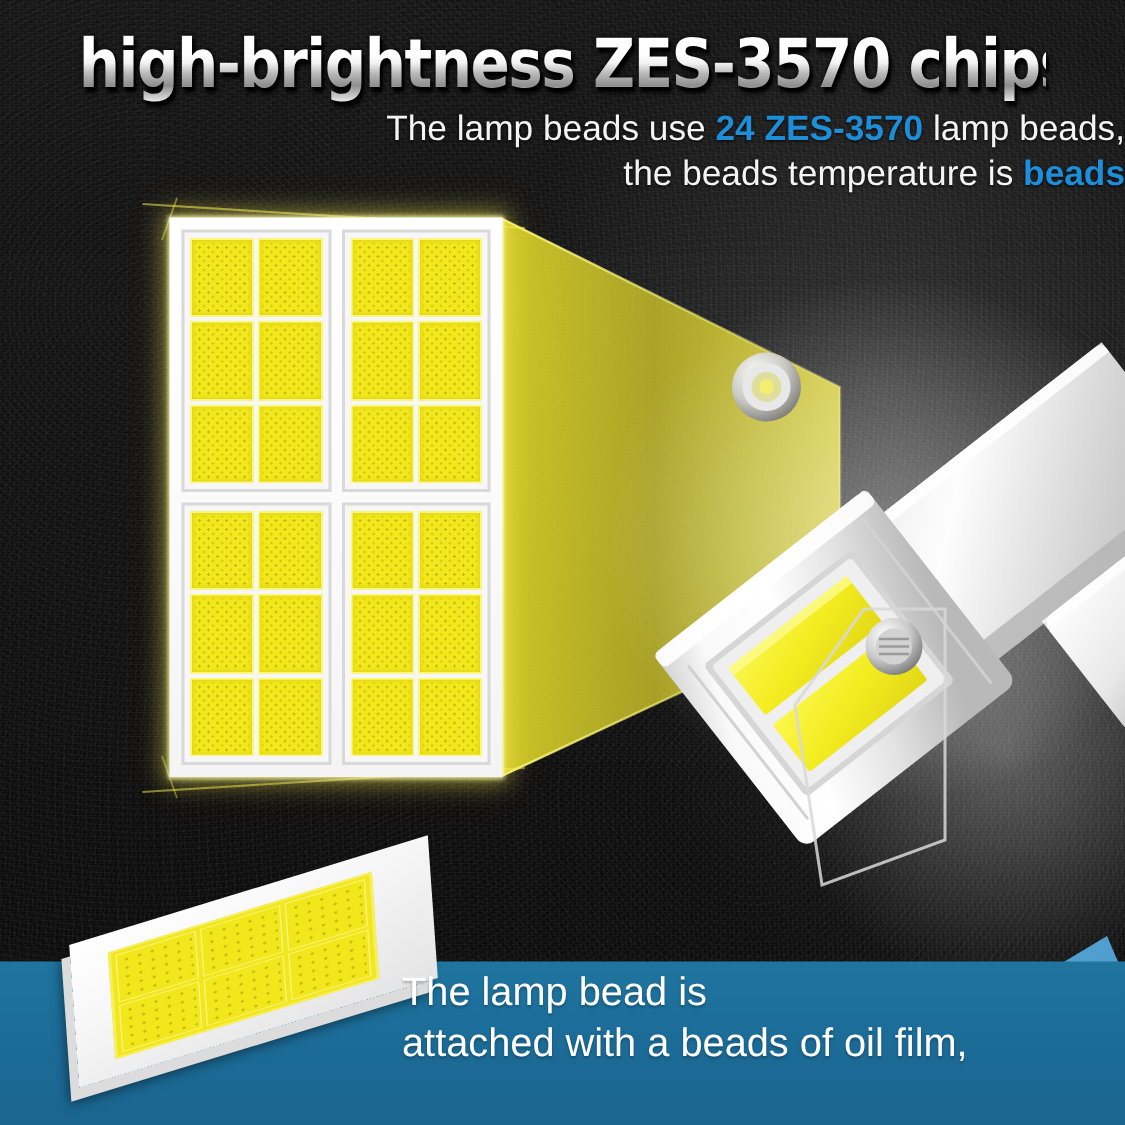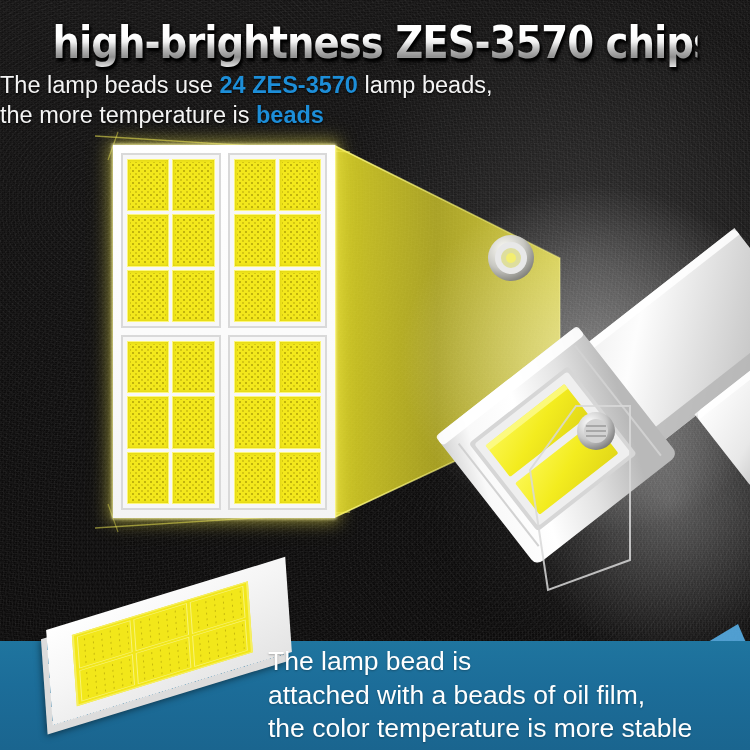--- a/index.html
+++ b/index.html
@@ -45,21 +45,21 @@
     letter-spacing:-1.2px;
     transform:scaleX(.86);
     color:#e9e9e9;
     background:linear-gradient(180deg,#ffffff 0%,#ffffff 36%,#f2f2f2 48%,#b9b9b9 62%,#8f8f8f 78%,#cfcfcf 94%,#efefef 100%);
     -webkit-background-clip:text;background-clip:text;
     -webkit-text-fill-color:transparent;
     filter:drop-shadow(2px 3px 1px rgba(0,0,0,.95)) drop-shadow(0 0 2px rgba(0,0,0,.8));
     white-space:nowrap;
   }
   .subline{
-    position:absolute;left:0;width:750px;text-align:left;
+    position:absolute;left:0;width:750px;text-align:right;
     color:#f4f4f4;font-size:23.5px;line-height:28px;font-weight:400;
     text-shadow:0 1px 2px rgba(0,0,0,.9);
     white-space:nowrap;
   }
   .subline.l1{top:71px;}
   .subline.l2{top:101px;}
   .hl{color:#1d8ed8;font-weight:700;}
 
   
   .cone{
@@ -308,21 +308,20 @@
       <div class="chip-cell"></div>
       <div class="chip-cell"></div>
       <div class="chip-cell"></div>
     </div>
   </div>
 
   <div class="headline">high-brightness ZES-3570 chips</div>
 
   <div class="subline l1"><span>The lamp beads use </span><span class="hl">24 ZES-3570</span><span> lamp beads,</span></div>
 
-  <div class="subline l2"><span>the more temperature is </span><span class="hl">beads</span></div>
+  <div class="subline l2"><span>the beads temperature is </span><span class="hl">beads</span></div>
 
   <div class="banner-text">
     <div>The lamp bead is</div>
     <div>attached with a beads of oil film,</div>
-    <div>the color temperature is more stable</div>
   </div>
 
 </div>
 
 </body></html>

